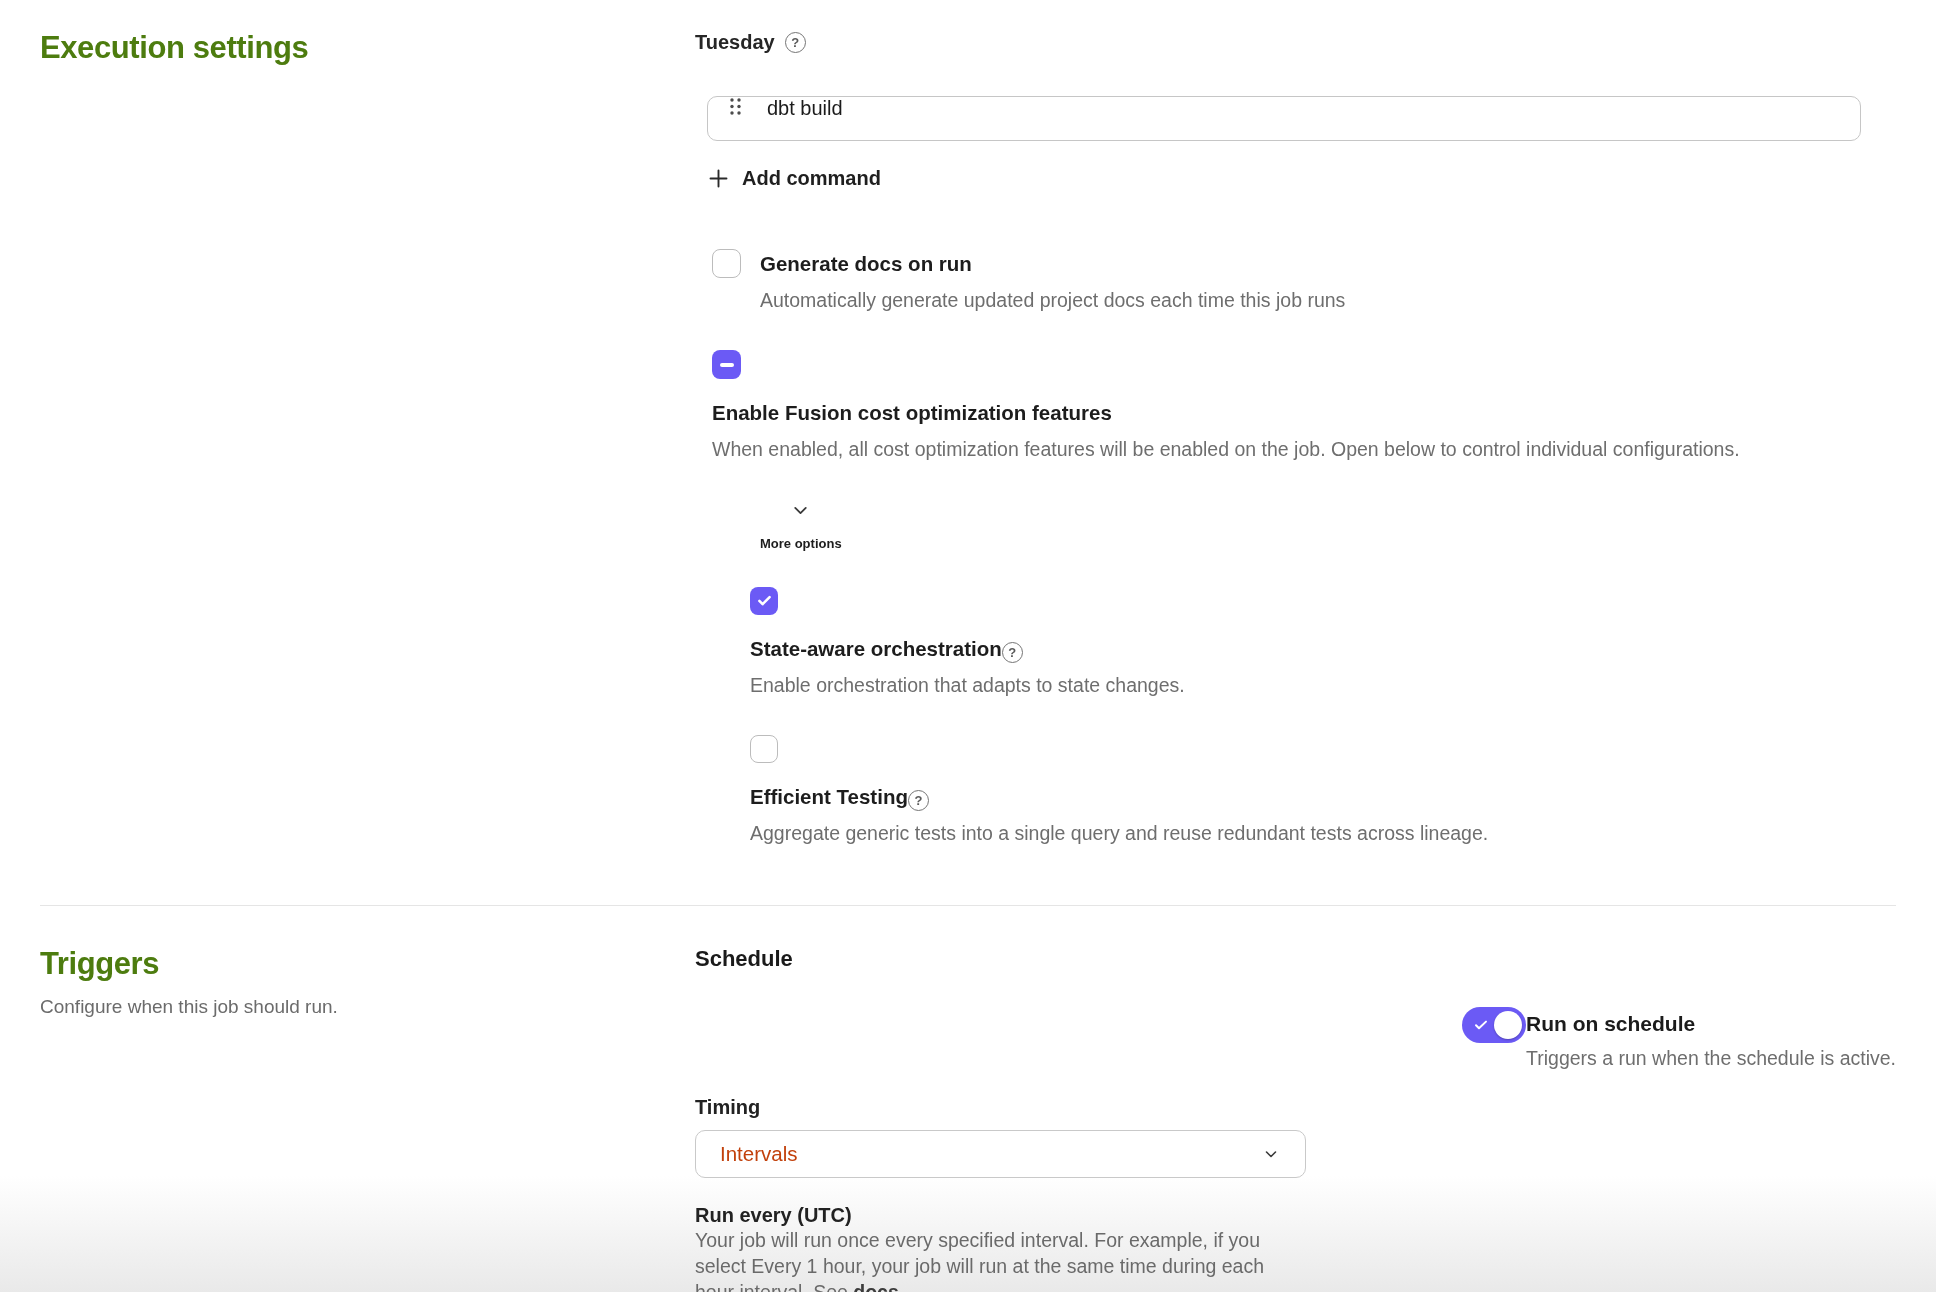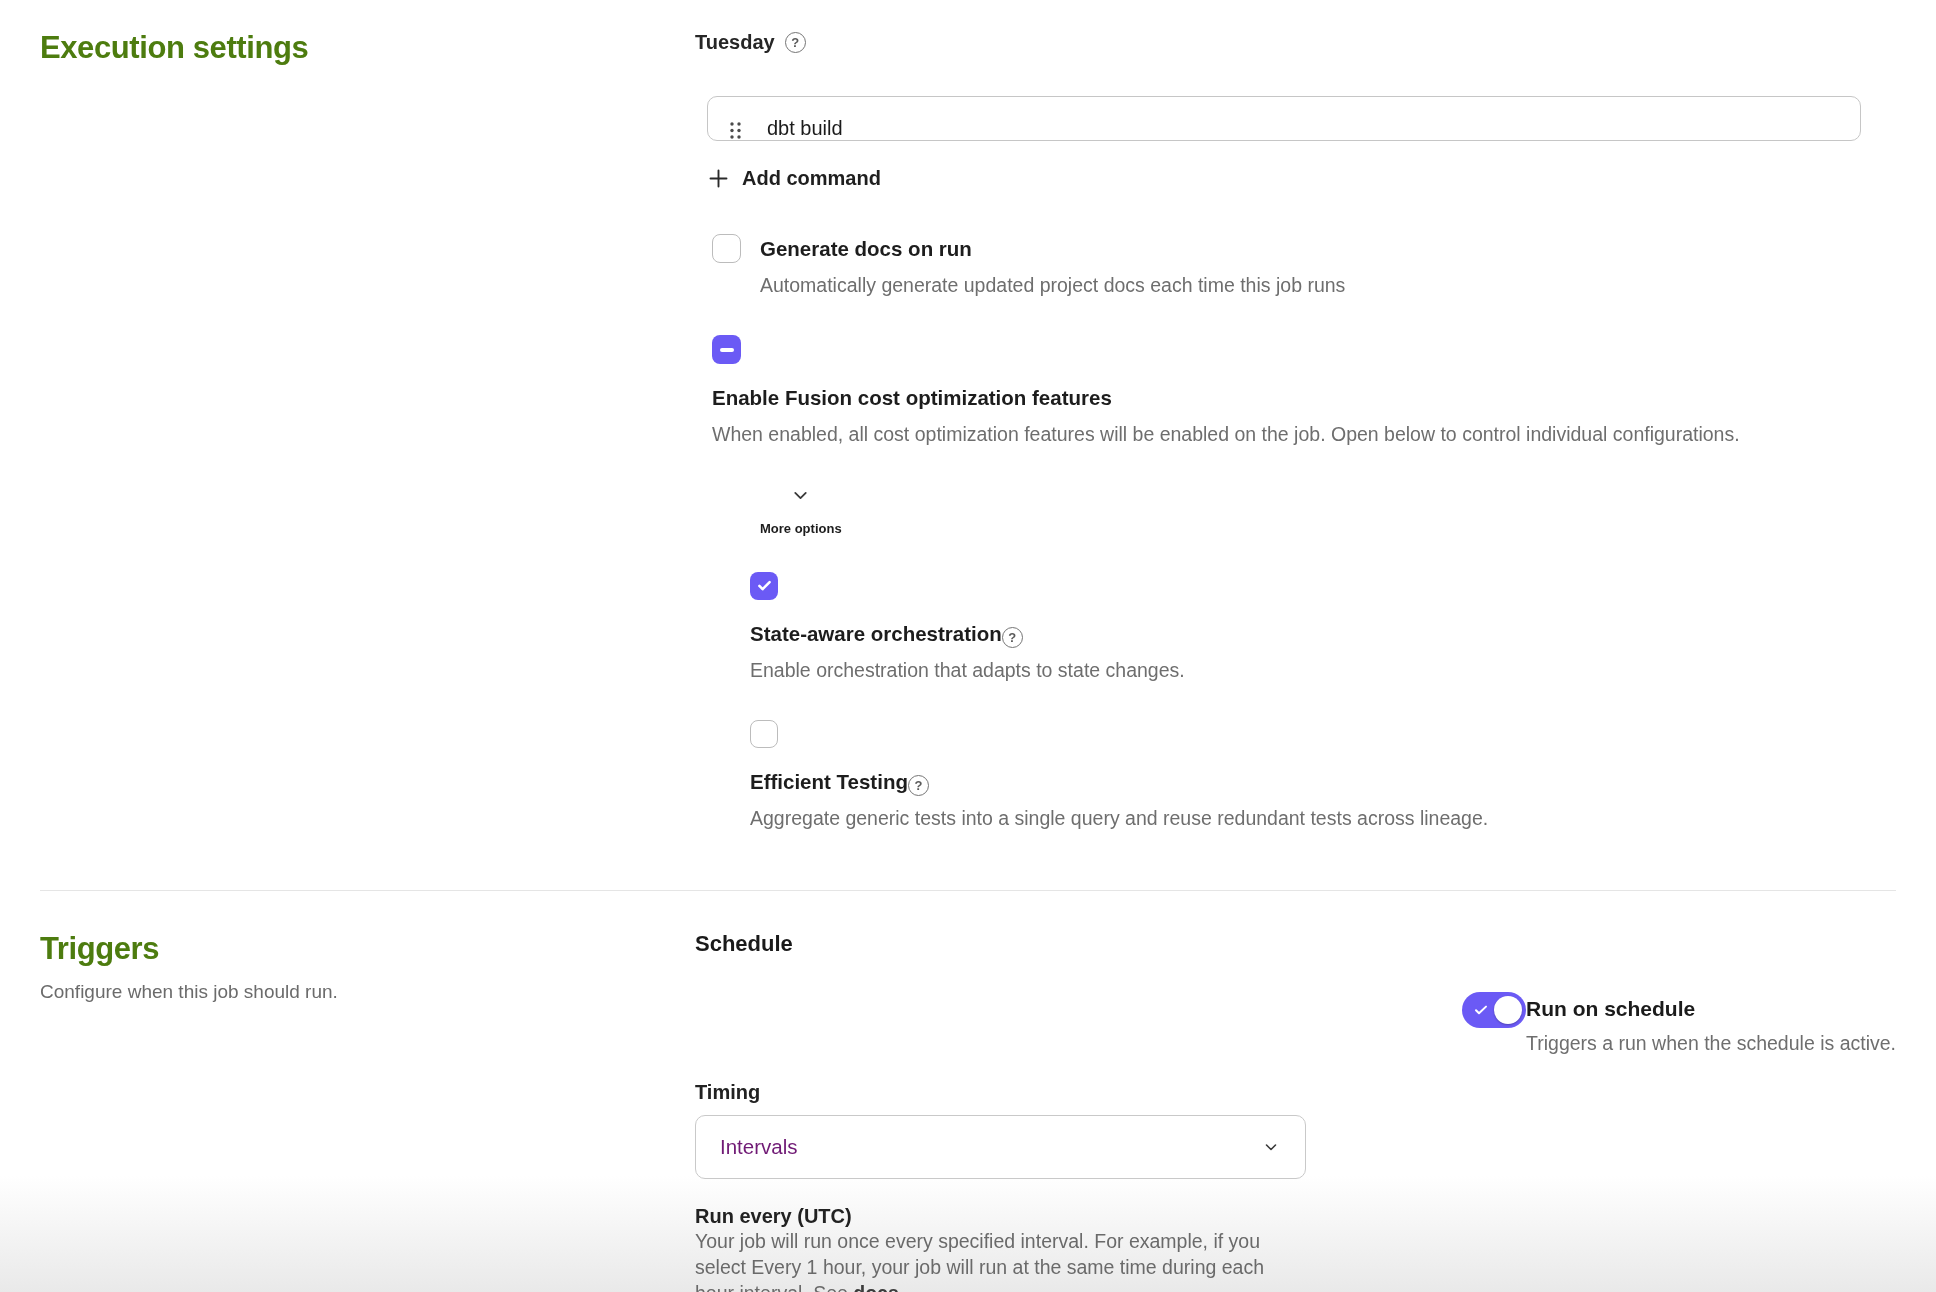--- a/index.html
+++ b/index.html
@@ -31,34 +31,34 @@
     display: inline-flex; align-items: center; justify-content: center;
     color: #5a5a5a; font-size: 13px; font-weight: 700; flex-shrink: 0;
     line-height: 1;
   }
   .help-icon::after { content: "?"; }
 
   
   .command-input {
     margin: 42px 35px 0 12px; height: 45px;
     border: 1px solid #c6c6c6; border-radius: 10px;
-    display: flex; align-items: flex-end; padding: 0 20px; gap: 24px;
+    display: flex; align-items: flex-start; padding: 0 20px; gap: 24px;
     background: #fff;
   }
   .command-text { font-size: 20px; color: #1b1b1b; }
   .drag-handle { display: inline-flex; cursor: grab; flex-shrink: 0; }
 
   .add-command {
     margin: 26px 0 0 14px; display: inline-flex; align-items: center; gap: 14px;
     font-size: 20px; font-weight: 700; color: #1f1f1f; cursor: pointer;
     background: none; border: none; padding: 0; font-family: inherit;
   }
 
   
-  .options { margin-left: 17px; margin-top: 42px; }
+  .options { margin-left: 17px; margin-top: 57px; }
   .opt { display: flex; gap: 19px; align-items: flex-start; }
   .opt + .opt, .more-row, .nested { margin-top: 36px; flex-direction: column; }
   .opt-label { font-size: 20.5px; font-weight: 700; color: #1d1d1d; line-height: 29px; }
   .opt-desc { font-size: 19.5px; color: #6e6e6e; margin-top: 9px; line-height: 1.4; }
 
   .cb {
     width: 29px; height: 29px; border-radius: 8px; flex-shrink: 0;
     display: inline-flex; align-items: center; justify-content: center;
     cursor: pointer; margin-top: 0px;
   }
@@ -90,24 +90,24 @@
   .toggle .knob {
     position: absolute; top: 4px; right: 4px; width: 28px; height: 28px;
     border-radius: 50%; background: #fff; box-shadow: 0 1px 2px rgba(0,0,0,0.25);
   }
   .toggle .toggle-check { position: absolute; left: 11px; top: 10px; }
   .toggle-label { font-size: 21px; font-weight: 700; color: #1b1b1b; line-height: 34px; }
   .toggle-desc { font-size: 19.5px; color: #6e6e6e; margin-top: 6px; }
 
   .form-label { font-size: 20px; font-weight: 700; color: #222; margin-top: 26px; }
   .select {
-    margin-top: 11px; width: 611px; height: 64px;
+    margin-top: 11px; width: 611px; height: 48px;
     border: 1px solid #c9c9c9; border-radius: 10px; background: #fff;
     display: flex; align-items: center; justify-content: space-between;
-    padding: 0 24px; font-size: 20.5px; color: #701a75; cursor: pointer;
+    padding: 0 24px; font-size: 20.5px; color: #c2410c; cursor: pointer;
   }
 
   .help-text {
     width: 600px; font-size: 19.5px; color: #6a6a6a;
     line-height: 26px;
   }
   .docs-link { color: #3c3c3c; font-weight: 700; text-decoration: underline; text-underline-offset: 3px; cursor: pointer; }
 
   .days-label { font-size: 20px; font-weight: 700; color: #222; margin-top: 24px; }
   .days-row { display: flex; gap: 29px; margin-top: 14px; align-items: center; }

